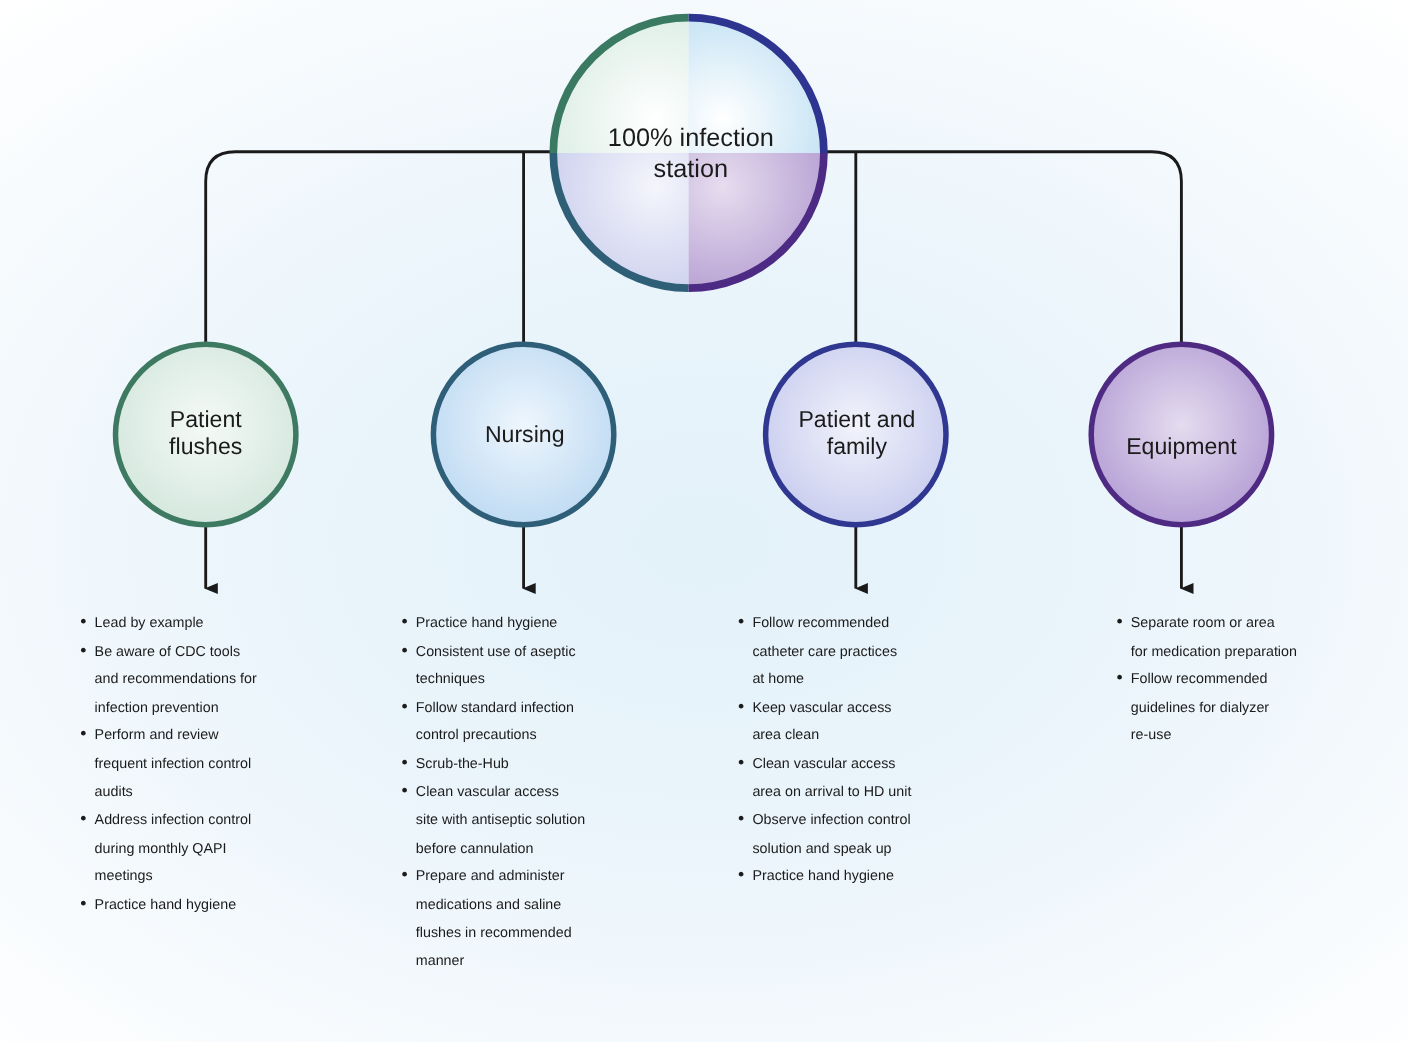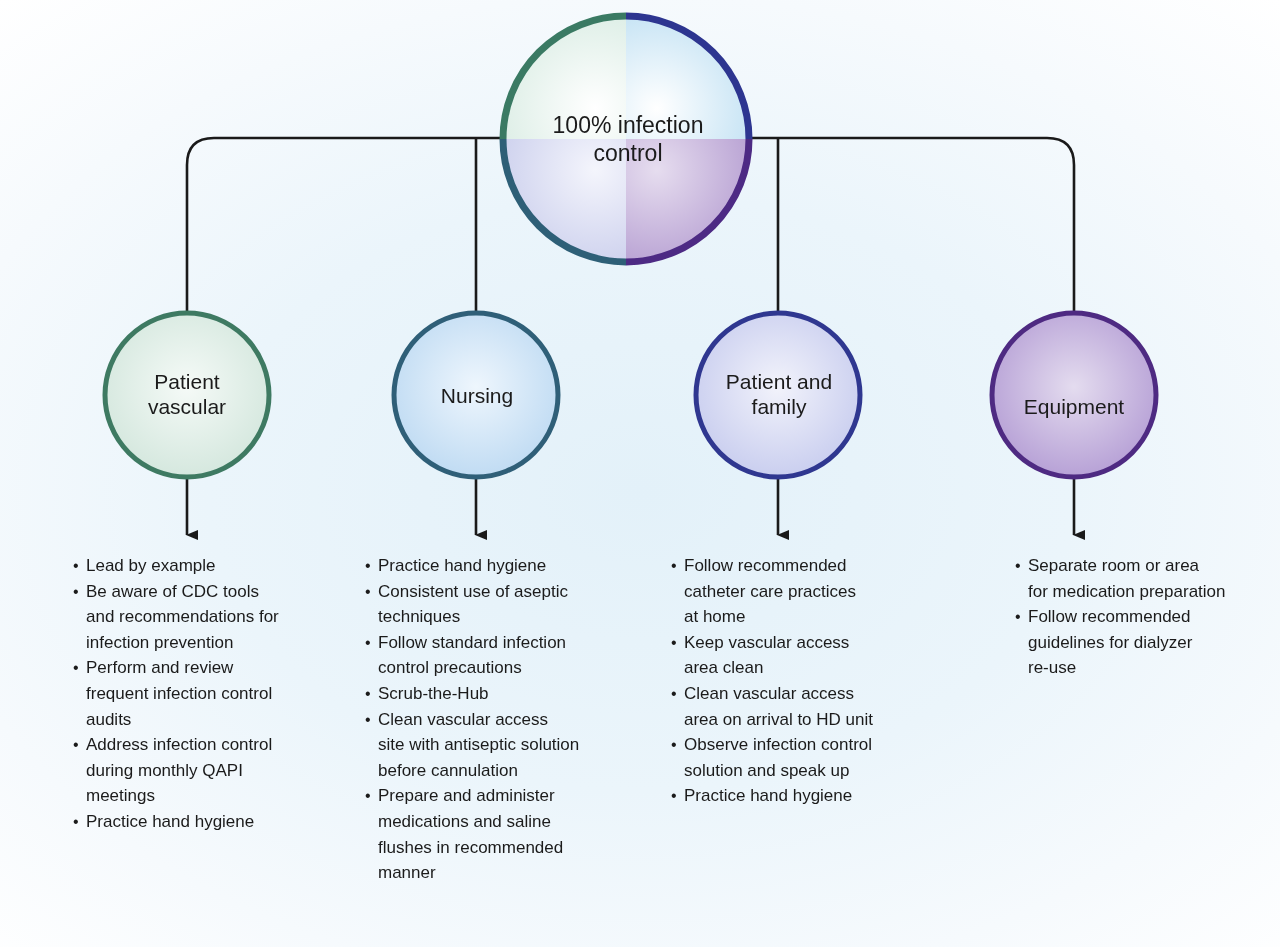--- a/index.html
+++ b/index.html
@@ -10,21 +10,21 @@
     color: #1a1a1a;
   }
   #diagram { position: absolute; left: 0; top: 0; }
   .node-label {
     position: absolute; text-align: center; font-size: 21px; line-height: 25px;
     color: #1b1b1b; transform: translate(-50%, -50%); white-space: nowrap;
   }
   .center-label { font-size: 23px; line-height: 28px; }
   .bullets {
     position: absolute; top: 553px; margin: 0; padding: 0; list-style: none;
-    font-size: 17px; line-height: 25.6px; color: #1b1b1b;
+    font-size: 13px; line-height: 25.6px; color: #1b1b1b;
   }
   .bullets li { position: relative; padding-left: 13px; }
   .bullets li::before {
     content: "•"; position: absolute; left: 0; top: 0; font-size: 16px;
   }
   .bullets li span { white-space: pre-line; }
 </style>
 </head>
 <body>
 
@@ -93,26 +93,26 @@
   </g>
 
   <circle id="node-0" cx="187" cy="395" r="82" fill="url(#g-md)" stroke-width="5" stroke="#3e7a62"></circle>
   <circle id="node-1" cx="476" cy="395" r="82" fill="url(#g-nu)" stroke-width="5" stroke="#2f5f78"></circle>
   <circle id="node-2" cx="778" cy="395" r="82" fill="url(#g-pf)" stroke-width="5" stroke="#2f3790"></circle>
   <circle id="node-3" cx="1074" cy="395" r="82" fill="url(#g-eq)" stroke-width="5" stroke="#4e2a82"></circle>
 </svg>
 
 <div class="node-label center-label" style="left:628px; top:139px;">
   <div>100% infection</div>
-  <div>control</div>
+  <div>station</div>
 </div>
 
 <div class="node-label" style="left:187px; top:394px;">
   <div>Patient</div>
-  <div>vascular</div>
+  <div>flushes</div>
 </div>
 <div class="node-label" style="left:477px; top:395px;">
   <div>Nursing</div>
 </div>
 <div class="node-label" style="left:779px; top:394px;">
   <div>Patient and</div>
   <div>family</div>
 </div>
 <div class="node-label" style="left:1074px; top:406px;">
   <div>Equipment</div>

